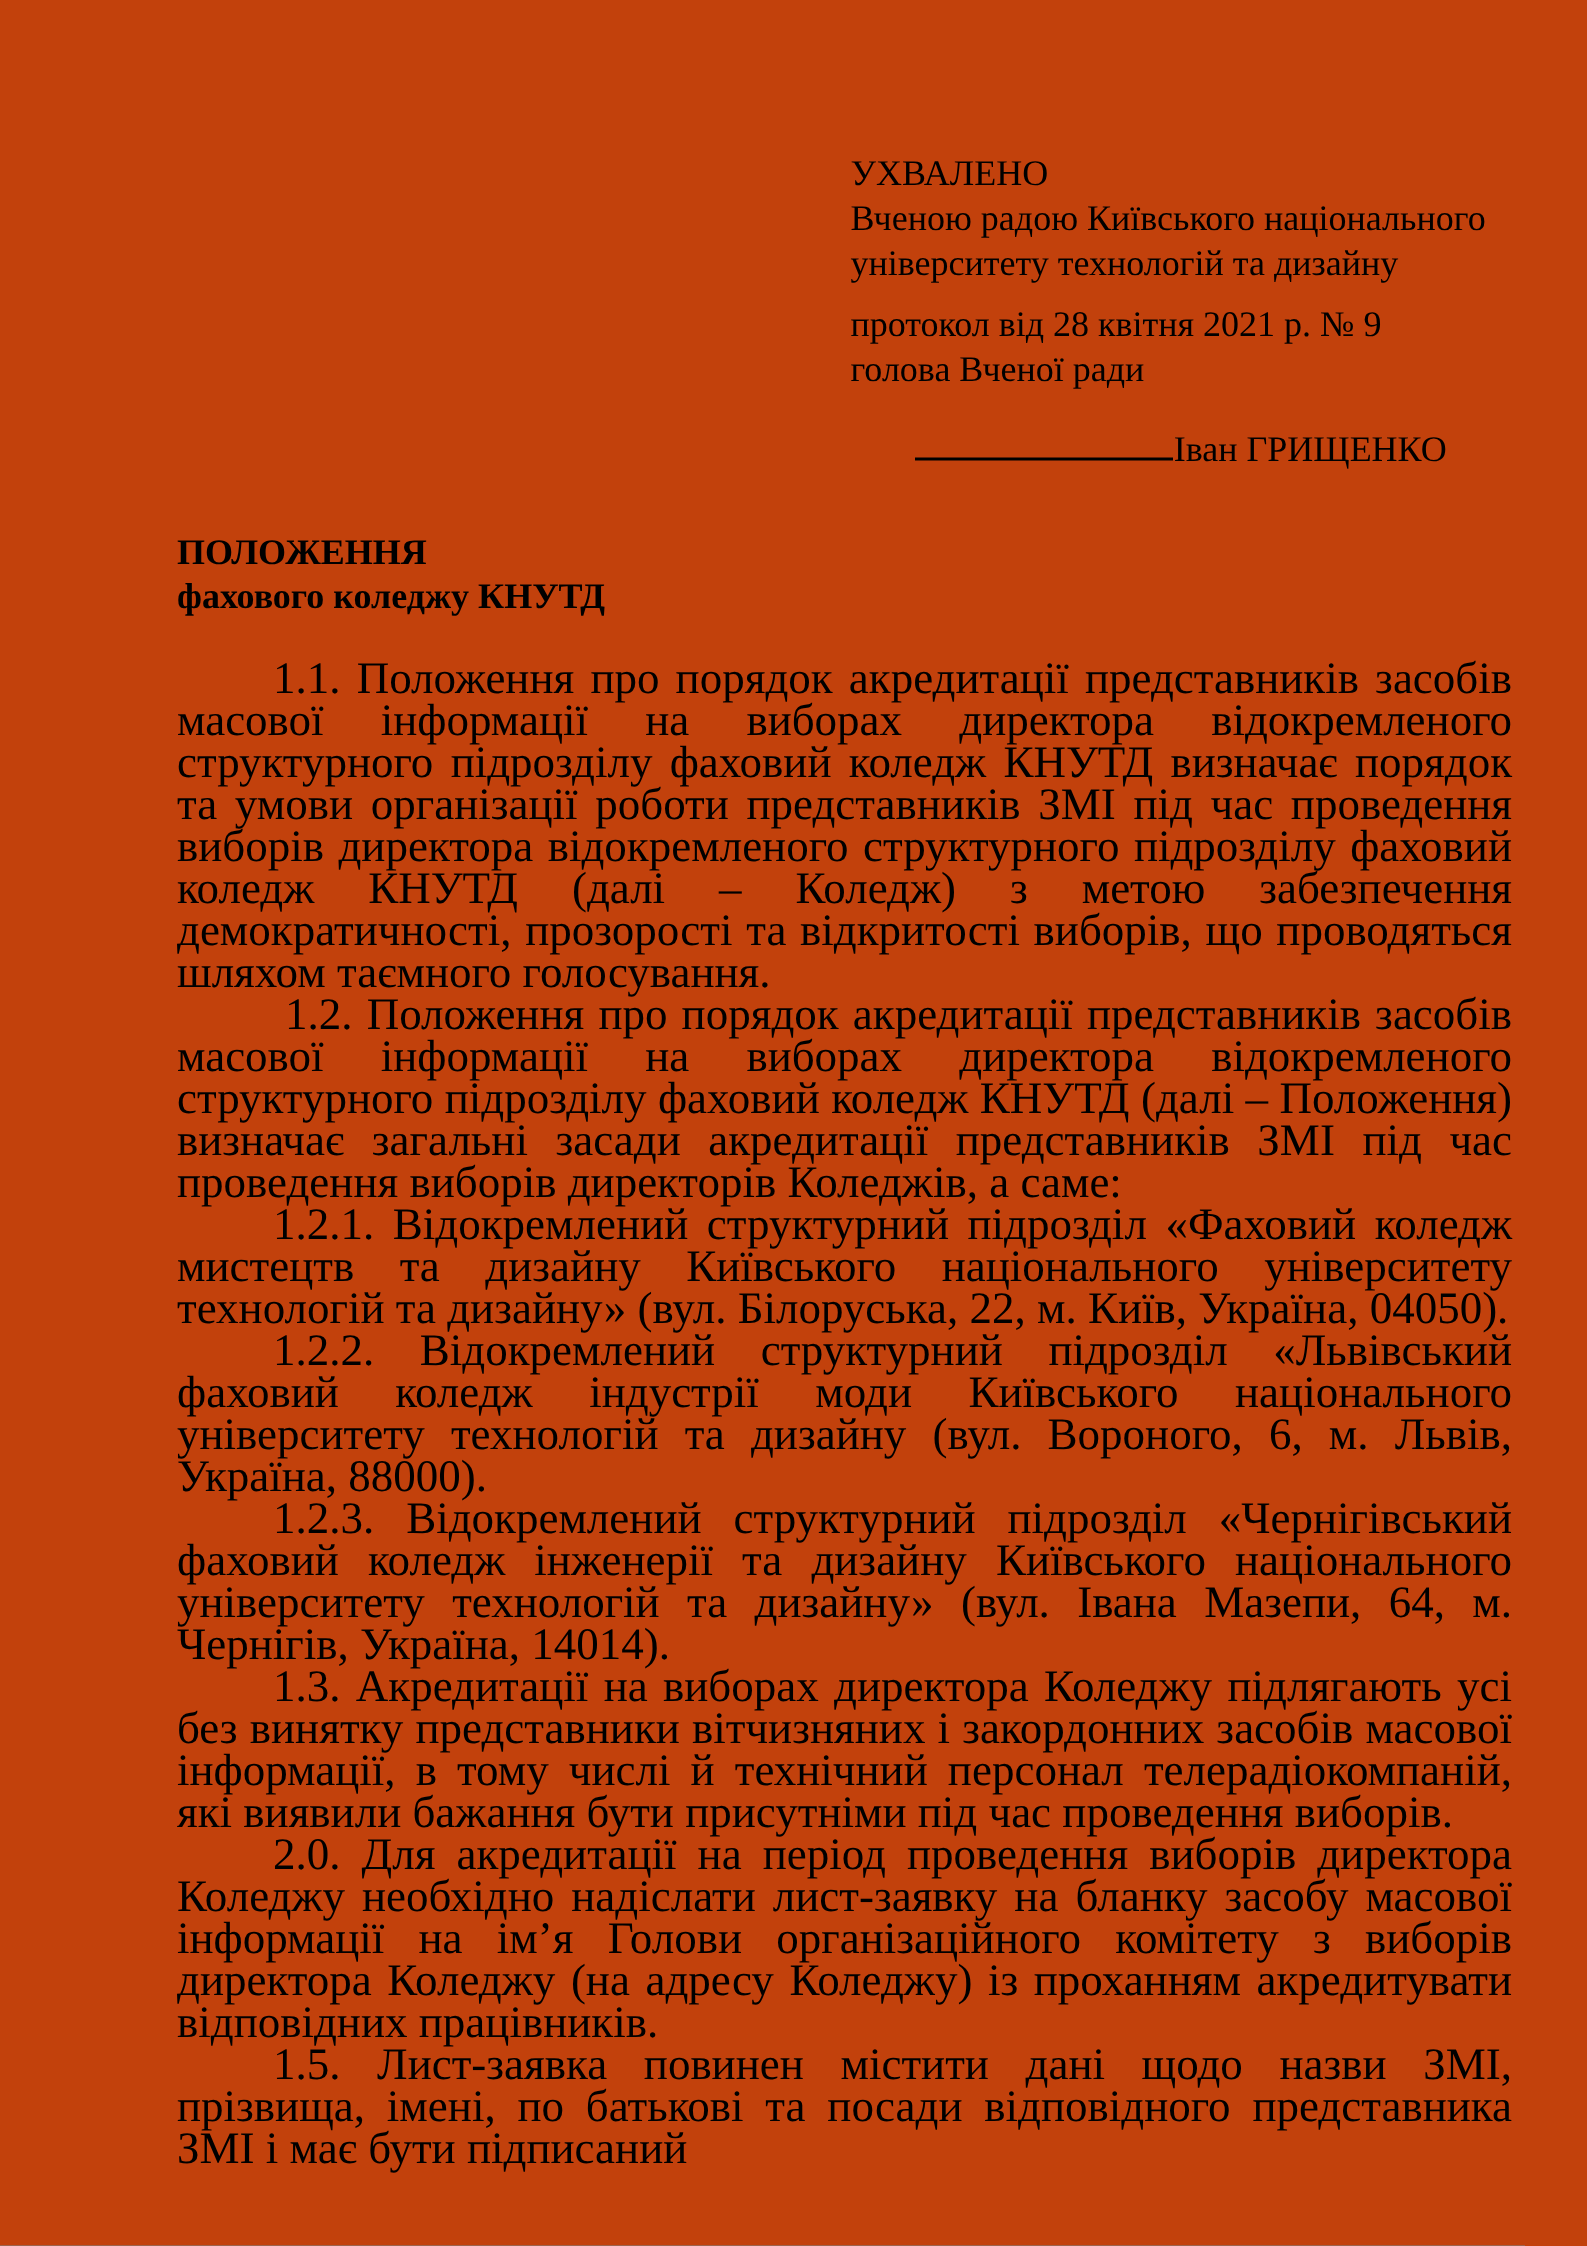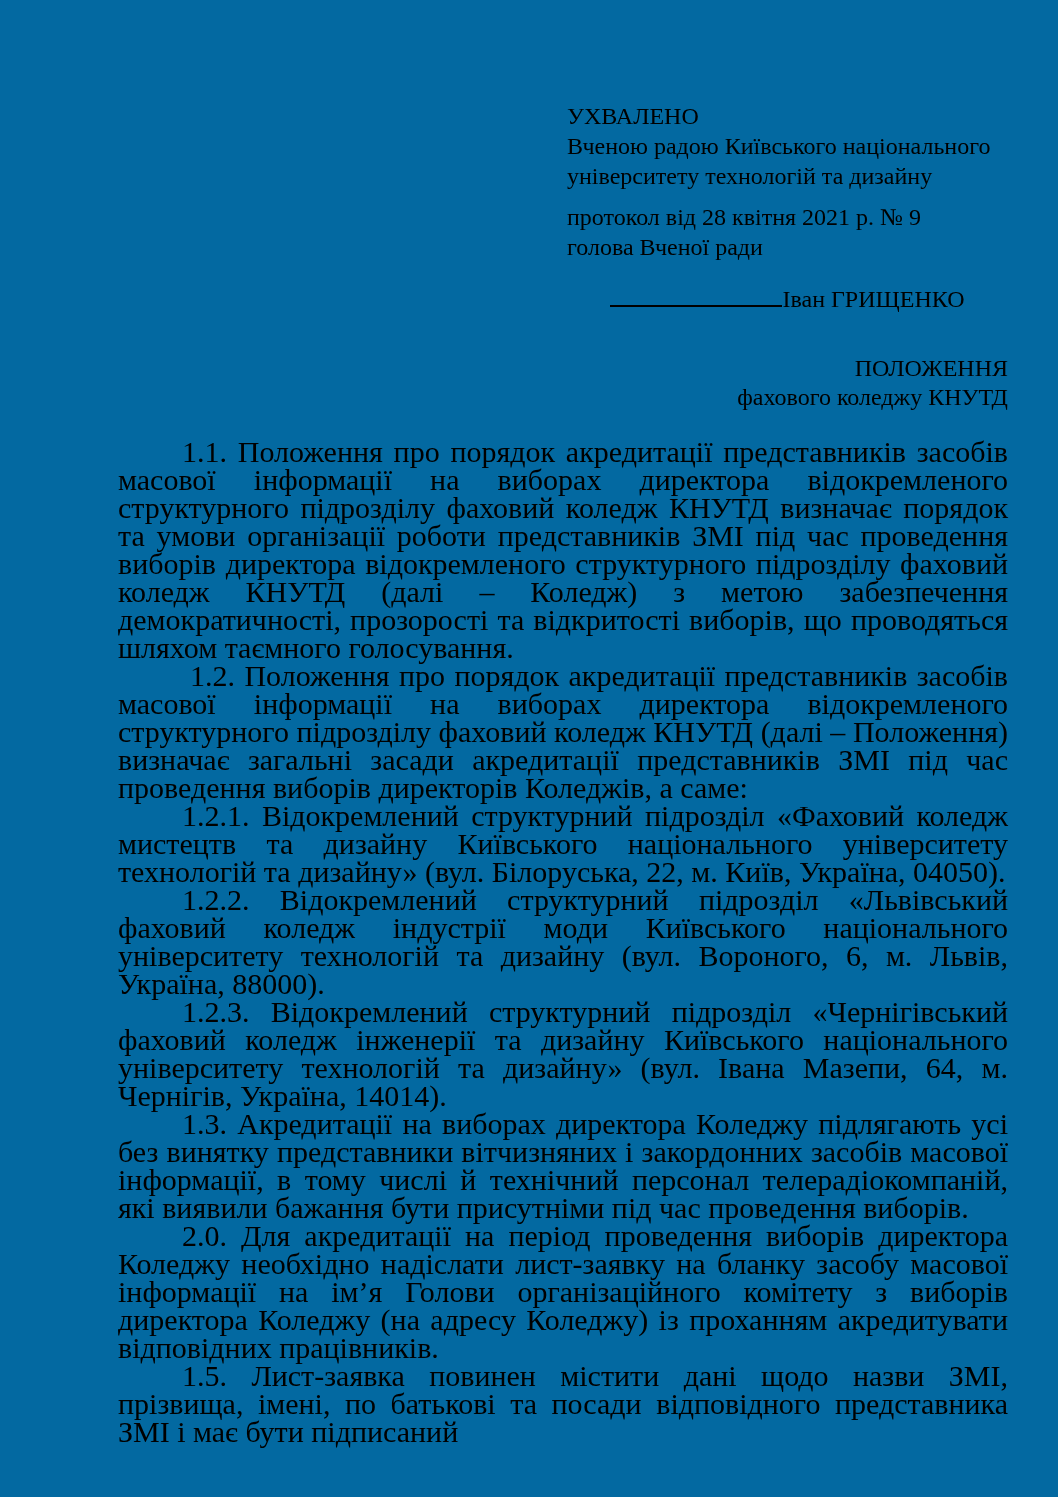--- a/index.html
+++ b/index.html
@@ -1,21 +1,21 @@
 <!DOCTYPE html>
 <html lang="uk"><head>
 <meta charset="utf-8">
 <style>
   html, body { margin: 0; padding: 0; background: #808080; }
   .page {
     position: relative;
     width: 1058px;
     height: 1497px;
     margin: 0 auto;
-    background: #0369a1;
+    background: #c2410c;
     color: #000000;
     font-family: "Liberation Serif", "DejaVu Serif", serif;
     overflow: hidden;
   }
   .content {
     position: absolute;
     left: 118px;
     top: 0;
     width: 890px;
   }
@@ -33,22 +33,22 @@
   .sig-line {
     display: inline-block;
     width: 172px;
     height: 1em;
     border-bottom: 2px solid #000;
     vertical-align: baseline;
   }
   
   .doc-title {
     margin-top: 40px;
-    text-align: right;
-    font-weight: normal;
+    text-align: left;
+    font-weight: bold;
     font-size: 24px;
     line-height: 29px;
   }
   
   .body-text {
     margin-top: 26px;
     font-size: 30px;
     line-height: 28px;
     text-align: justify;
   }

